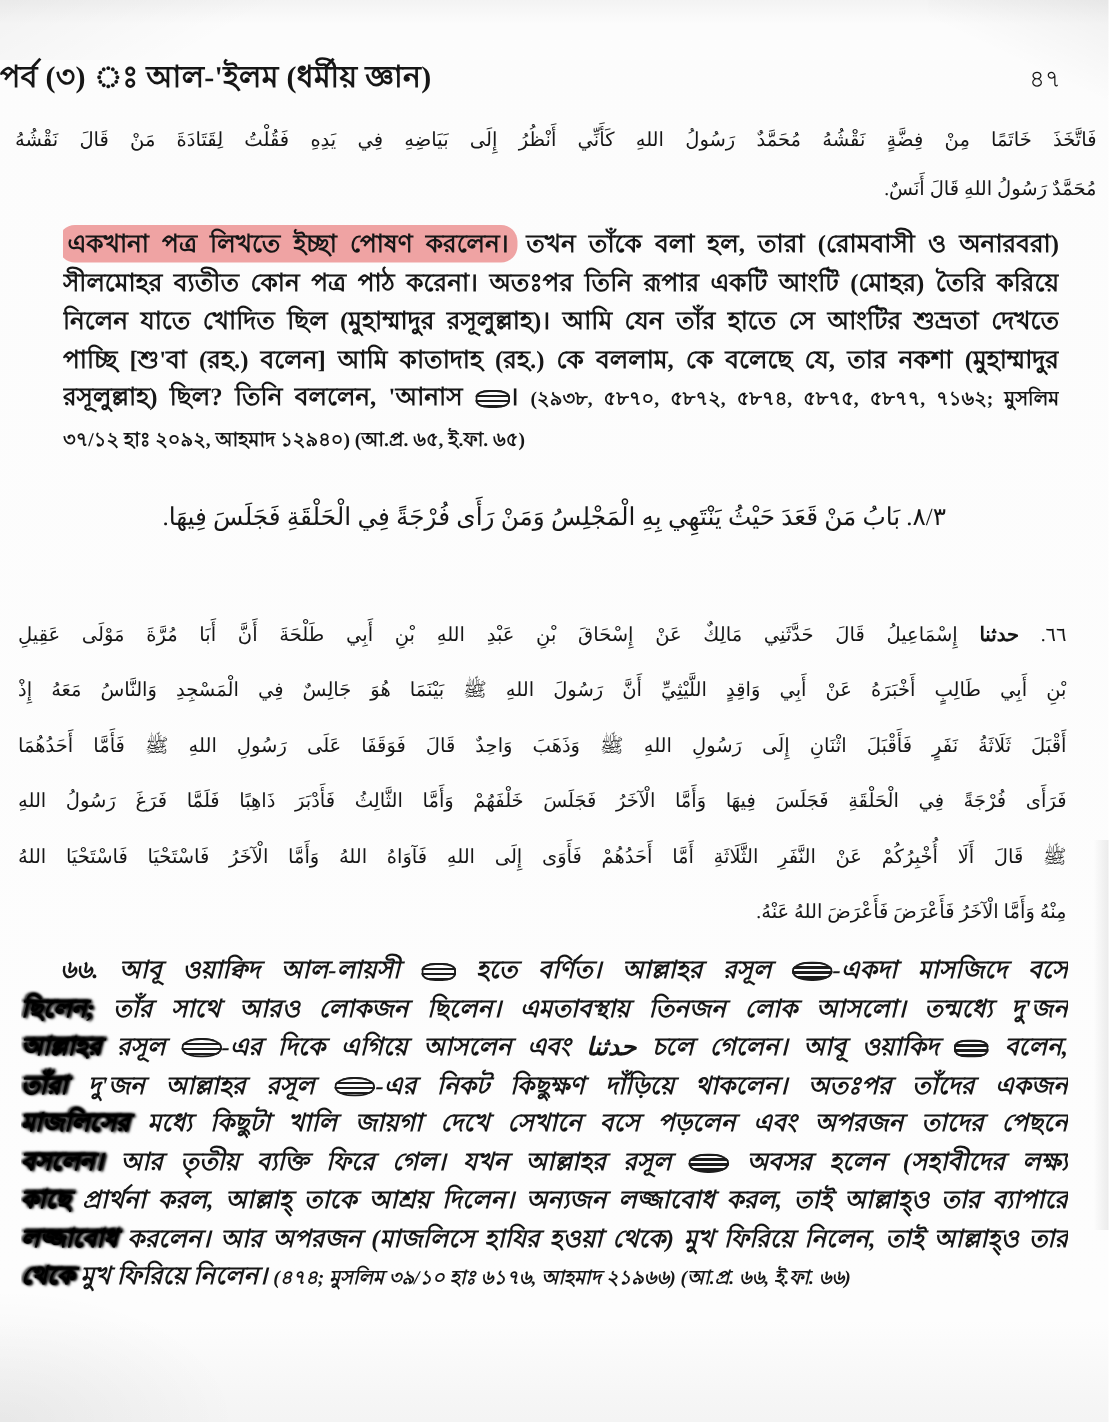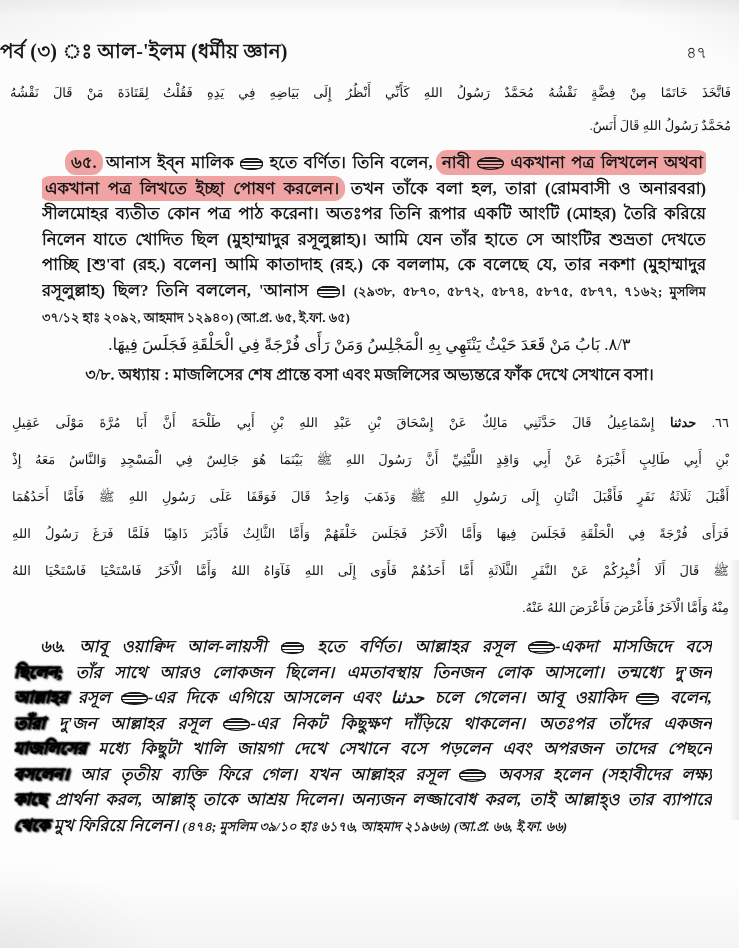--- a/index.html
+++ b/index.html
@@ -26,21 +26,21 @@
 
   .block{position:absolute;}
   .line{text-align:justify;text-align-last:justify;overflow:hidden;}
   .line.nojust{text-align-last:left;}
   .arabic .line.nojust{text-align-last:right;}
   .line.center{text-align:center;text-align-last:center;}
   .line.indent{text-indent:26px;}
 
   .arabic{direction:rtl;font-size:13px;}
   #arabic-intro{top:76px;left:10px;right:8px;line-height:33px;}
-  #hadith66-ar{top:404px;left:12px;right:10px;line-height:37px;}
+  #hadith66-ar{top:404px;left:12px;right:28px;line-height:37px;}
 
   .bangla{font-weight:600;font-size:16.5px;}
   #hadith65{top:150px;left:42px;right:33px;line-height:25.5px;}
   #hadith66-bn{top:634px;left:14px;right:27px;line-height:25.5px;font-style:italic;}
 
   #section-heading-ar{top:331px;left:30px;right:30px;text-align:center;direction:rtl;font-size:16.5px;line-height:28px;}
   #section-heading-bn{top:362px;left:20px;right:20px;text-align:center;font-weight:700;font-size:16px;line-height:26px;}
 
   .sm{font-size:13px;font-weight:600;}
   .b{font-weight:700;}
@@ -82,44 +82,43 @@
     <div class="title">পর্ব (৩) ঃ আল-'ইলম (ধর্মীয় জ্ঞান)</div>
     <div class="pageno">৪৭</div>
   </div>
 
   <div id="arabic-intro" class="block arabic">
       <div class="line"><span class="">فَاتَّخَذَ خَاتَمًا مِنْ فِضَّةٍ نَقْشُهُ مُحَمَّدٌ رَسُولُ اللهِ كَأَنِّي أَنْظُرُ إِلَى بَيَاضِهِ فِي يَدِهِ فَقُلْتُ لِقَتَادَةَ مَنْ قَالَ نَقْشُهُ</span></div>
       <div class="line nojust"><span class="">مُحَمَّدٌ رَسُولُ اللهِ قَالَ أَنَسٌ.</span></div>
     </div>
 
   <div id="hadith65" class="block bangla">
-      <div class="line indent"><span class="hl-group"><span class="">৬৫.</span></span><span class=""> আনাস ইব্‌ন মালিক </span><span class="stamp ra"></span><span class=""> হতে বর্ণিত। তিনি বলেন, </span><span class="hl-group"><span class="">নাবী </span><span class="stamp sal"></span><span class=""> একখানা পত্র লিখলেন অথবা</span></span></div>
       <div class="line"><span class="hl-group"><span class="">একখানা পত্র লিখতে ইচ্ছা পোষণ করলেন।</span></span><span class=""> তখন তাঁকে বলা হল, তারা (রোমবাসী ও অনারবরা)</span></div>
       <div class="line"><span class="">সীলমোহর ব্যতীত কোন পত্র পাঠ করেনা। অতঃপর তিনি রূপার একটি আংটি (মোহর) তৈরি করিয়ে</span></div>
       <div class="line"><span class="">নিলেন যাতে খোদিত ছিল (মুহাম্মাদুর রসূলুল্লাহ)। আমি যেন তাঁর হাতে সে আংটির শুভ্রতা দেখতে</span></div>
       <div class="line"><span class="">পাচ্ছি [শু'বা (রহ.) বলেন] আমি কাতাদাহ (রহ.) কে বললাম, কে বলেছে যে, তার নকশা (মুহাম্মাদুর</span></div>
       <div class="line"><span class="">রসূলুল্লাহ) ছিল? তিনি বললেন, 'আনাস </span><span class="stamp ra"></span><span class="">। </span><span class="sm">(২৯৩৮, ৫৮৭০, ৫৮৭২, ৫৮৭৪, ৫৮৭৫, ৫৮৭৭, ৭১৬২; মুসলিম</span></div>
       <div class="line nojust"><span class="sm">৩৭/১২ হাঃ ২০৯২, আহমাদ ১২৯৪০) (আ.প্র. ৬৫, ই.ফা. ৬৫)</span></div>
     </div>
 
   <div id="section-heading-ar" class="block">٨/٣. بَابُ مَنْ قَعَدَ حَيْثُ يَنْتَهِي بِهِ الْمَجْلِسُ وَمَنْ رَأَى فُرْجَةً فِي الْحَلْقَةِ فَجَلَسَ فِيهَا.</div>
-  <div id="section-heading-bn" class="block">৩/৮. অধ্যায় : মাজলিসের শেষ প্রান্তে বসা এবং মজলিসের অভ্যন্তরে ফাঁক দেখে সেখানে বসা।</div>
 
   <div id="hadith66-ar" class="block arabic">
       <div class="line"><span class="">٦٦. </span><span class="b">حدثنا</span><span class=""> إِسْمَاعِيلُ قَالَ حَدَّثَنِي مَالِكٌ عَنْ إِسْحَاقَ بْنِ عَبْدِ اللهِ بْنِ أَبِي طَلْحَةَ أَنَّ أَبَا مُرَّةَ مَوْلَى عَقِيلِ</span></div>
       <div class="line"><span class="">بْنِ أَبِي طَالِبٍ أَخْبَرَهُ عَنْ أَبِي وَاقِدٍ اللَّيْثِيِّ أَنَّ رَسُولَ اللهِ ﷺ بَيْنَمَا هُوَ جَالِسٌ فِي الْمَسْجِدِ وَالنَّاسُ مَعَهُ إِذْ</span></div>
       <div class="line"><span class="">أَقْبَلَ ثَلَاثَةُ نَفَرٍ فَأَقْبَلَ اثْنَانِ إِلَى رَسُولِ اللهِ ﷺ وَذَهَبَ وَاحِدٌ قَالَ فَوَقَفَا عَلَى رَسُولِ اللهِ ﷺ فَأَمَّا أَحَدُهُمَا</span></div>
       <div class="line"><span class="">فَرَأَى فُرْجَةً فِي الْحَلْقَةِ فَجَلَسَ فِيهَا وَأَمَّا الْآخَرُ فَجَلَسَ خَلْفَهُمْ وَأَمَّا الثَّالِثُ فَأَدْبَرَ ذَاهِبًا فَلَمَّا فَرَغَ رَسُولُ اللهِ</span></div>
       <div class="line"><span class="">ﷺ قَالَ أَلَا أُخْبِرُكُمْ عَنْ النَّفَرِ الثَّلَاثَةِ أَمَّا أَحَدُهُمْ فَأَوَى إِلَى اللهِ فَآوَاهُ اللهُ وَأَمَّا الْآخَرُ فَاسْتَحْيَا فَاسْتَحْيَا اللهُ</span></div>
       <div class="line nojust center"><span class="">مِنْهُ وَأَمَّا الْآخَرُ فَأَعْرَضَ فَأَعْرَضَ اللهُ عَنْهُ.</span></div>
     </div>
 
   <div id="hadith66-bn" class="block bangla">
       <div class="line indent"><span class="">৬৬. আবূ ওয়াক্বিদ আল-লায়সী </span><span class="stamp ra"></span><span class=""> হতে বর্ণিত। আল্লাহর রসূল </span><span class="stamp sal"></span><span class="">-একদা মাসজিদে বসে</span></div>
       <div class="line"><span class="smudge">ছিলেন;</span><span class=""> তাঁর সাথে আরও লোকজন ছিলেন। এমতাবস্থায় তিনজন লোক আসলো। তন্মধ্যে দু'জন</span></div>
       <div class="line"><span class="smudge">আল্লাহর</span><span class=""> রসূল </span><span class="stamp sal"></span><span class="">-এর দিকে এগিয়ে আসলেন এবং حدثنا চলে গেলেন। আবূ ওয়াকিদ </span><span class="stamp ra"></span><span class=""> বলেন,</span></div>
       <div class="line"><span class="smudge">তাঁরা</span><span class=""> দু'জন আল্লাহর রসূল </span><span class="stamp sal"></span><span class="">-এর নিকট কিছুক্ষণ দাঁড়িয়ে থাকলেন। অতঃপর তাঁদের একজন</span></div>
       <div class="line"><span class="smudge">মাজলিসের</span><span class=""> মধ্যে কিছুটা খালি জায়গা দেখে সেখানে বসে পড়লেন এবং অপরজন তাদের পেছনে</span></div>
       <div class="line"><span class="smudge">বসলেন।</span><span class=""> আর তৃতীয় ব্যক্তি ফিরে গেল। যখন আল্লাহর রসূল </span><span class="stamp sal"></span><span class=""> অবসর হলেন (সহাবীদের লক্ষ্য</span></div>
       <div class="line"><span class="smudge">কাছে</span><span class=""> প্রার্থনা করল, আল্লাহ্ তাকে আশ্রয় দিলেন। অন্যজন লজ্জাবোধ করল, তাই আল্লাহ্ও তার ব্যাপারে</span></div>
+      <div class="line"><span class="smudge">লজ্জাবোধ</span><span class=""> করলেন। আর অপরজন (মাজলিসে হাযির হওয়া থেকে) মুখ ফিরিয়ে নিলেন, তাই আল্লাহ্ও তার</span></div>
       <div class="line nojust"><span class="smudge">থেকে</span><span class=""> মুখ ফিরিয়ে নিলেন। </span><span class="sm">(৪৭৪; মুসলিম ৩৯/১০ হাঃ ৬১৭৬, আহমাদ ২১৯৬৬) (আ.প্র. ৬৬, ই.ফা. ৬৬)</span></div>
     </div>
 </div>
 
 </body></html>

